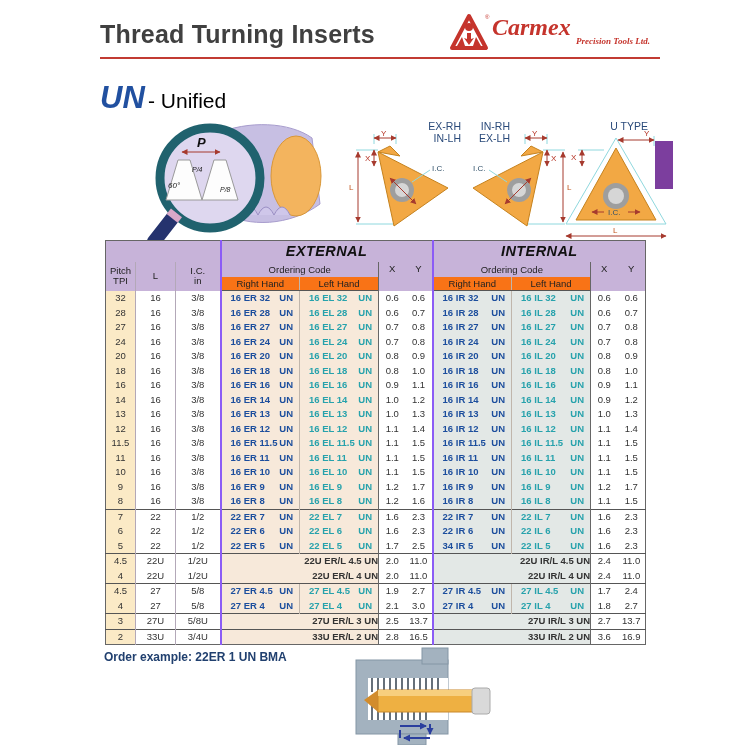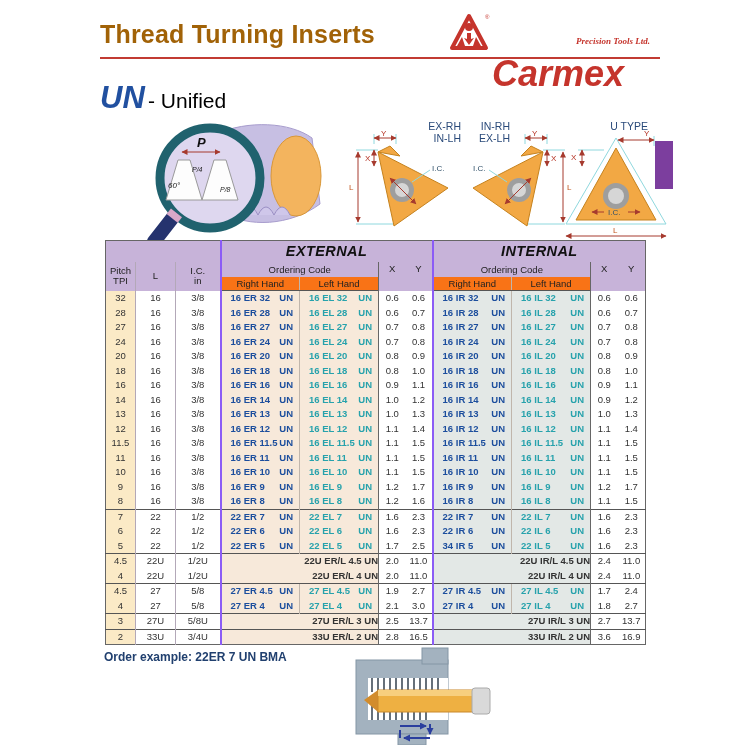--- a/index.html
+++ b/index.html
@@ -1,26 +1,26 @@
 <!DOCTYPE html>
 <html><head>
 <meta charset="utf-8">
 <style>
   html,body{margin:0;padding:0;background:#e8e8e8;}
   #page{position:relative;width:747px;height:747px;background:#ffffff;overflow:hidden;
         font-family:"Liberation Sans",sans-serif;}
 
   
   .page-title{position:absolute;left:100px;top:20px;font-size:25px;font-weight:bold;
-              color:#a16207;letter-spacing:0.2px;}
+              color:#404040;letter-spacing:0.2px;}
   .red-rule{position:absolute;left:100px;top:57px;width:560px;height:2px;background:#c23b33;}
   .logo-wrap{position:absolute;left:448px;top:10px;width:214px;height:46px;}
   .logo-svg{position:absolute;left:0;top:2px;}
-  .brand{position:absolute;left:44px;top:4px;font-family:Liberation Sans, sans-serif;
-         font-style:italic;font-weight:bold;font-size:36px;color:#c5342c;margin-top:39px;}
+  .brand{position:absolute;left:44px;top:4px;font-family:Liberation Serif, serif;
+         font-style:italic;font-weight:bold;font-size:24px;color:#c5342c;}
   .brand-suffix{position:absolute;left:128px;top:26px;font-family:"Liberation Serif",serif;
          font-style:italic;font-weight:bold;font-size:9px;color:#c5342c;white-space:nowrap;}
 
   
   .series-code{position:absolute;left:100px;top:80px;font-size:31px;font-weight:bold;
                font-style:italic;color:#2150a0;}
   .series-name{position:absolute;left:148px;top:89px;font-size:21px;color:#000000;}
   .series-sub{position:absolute;left:238px;top:94px;font-size:16px;font-weight:bold;color:#e87a1e;}
 
   
@@ -929,21 +929,21 @@
             <td class="xy bl-med">2.8</td>
             <td class="xy">16.5</td>
             <td class="intbg merged lh bl-thick" colspan="2">33U IR/L 2  UN</td>
             <td class="xy bl-med">3.6</td>
             <td class="xy">16.9</td>
           </tr>
         </tbody>
     </table>
   </div>
 
-  <div class="order-example">Order example: 22ER 7 UN BMA</div>
+  <div class="order-example">Order example: 22ER 1 UN BMA</div>
 
   <svg class="diag" style="left:326px;top:642px" width="172" height="103" viewBox="0 0 172 103">
     <rect x="30" y="18" width="92" height="74" fill="#a3b2bf" stroke="#8496a5"></rect>
     <rect x="96" y="6" width="26" height="16" fill="#a3b2bf" stroke="#8496a5"></rect>
     <rect x="72" y="92" width="28" height="11" fill="#a3b2bf" stroke="#8496a5"></rect>
     <rect x="42" y="36" width="80" height="42" fill="#ffffff"></rect>
     <g stroke="#55606b" stroke-width="1.8">
       <line x1="46" y1="36" x2="46" y2="50"></line>
         <line x1="52" y1="36" x2="52" y2="50"></line>
       <line x1="58" y1="36" x2="58" y2="50"></line>

